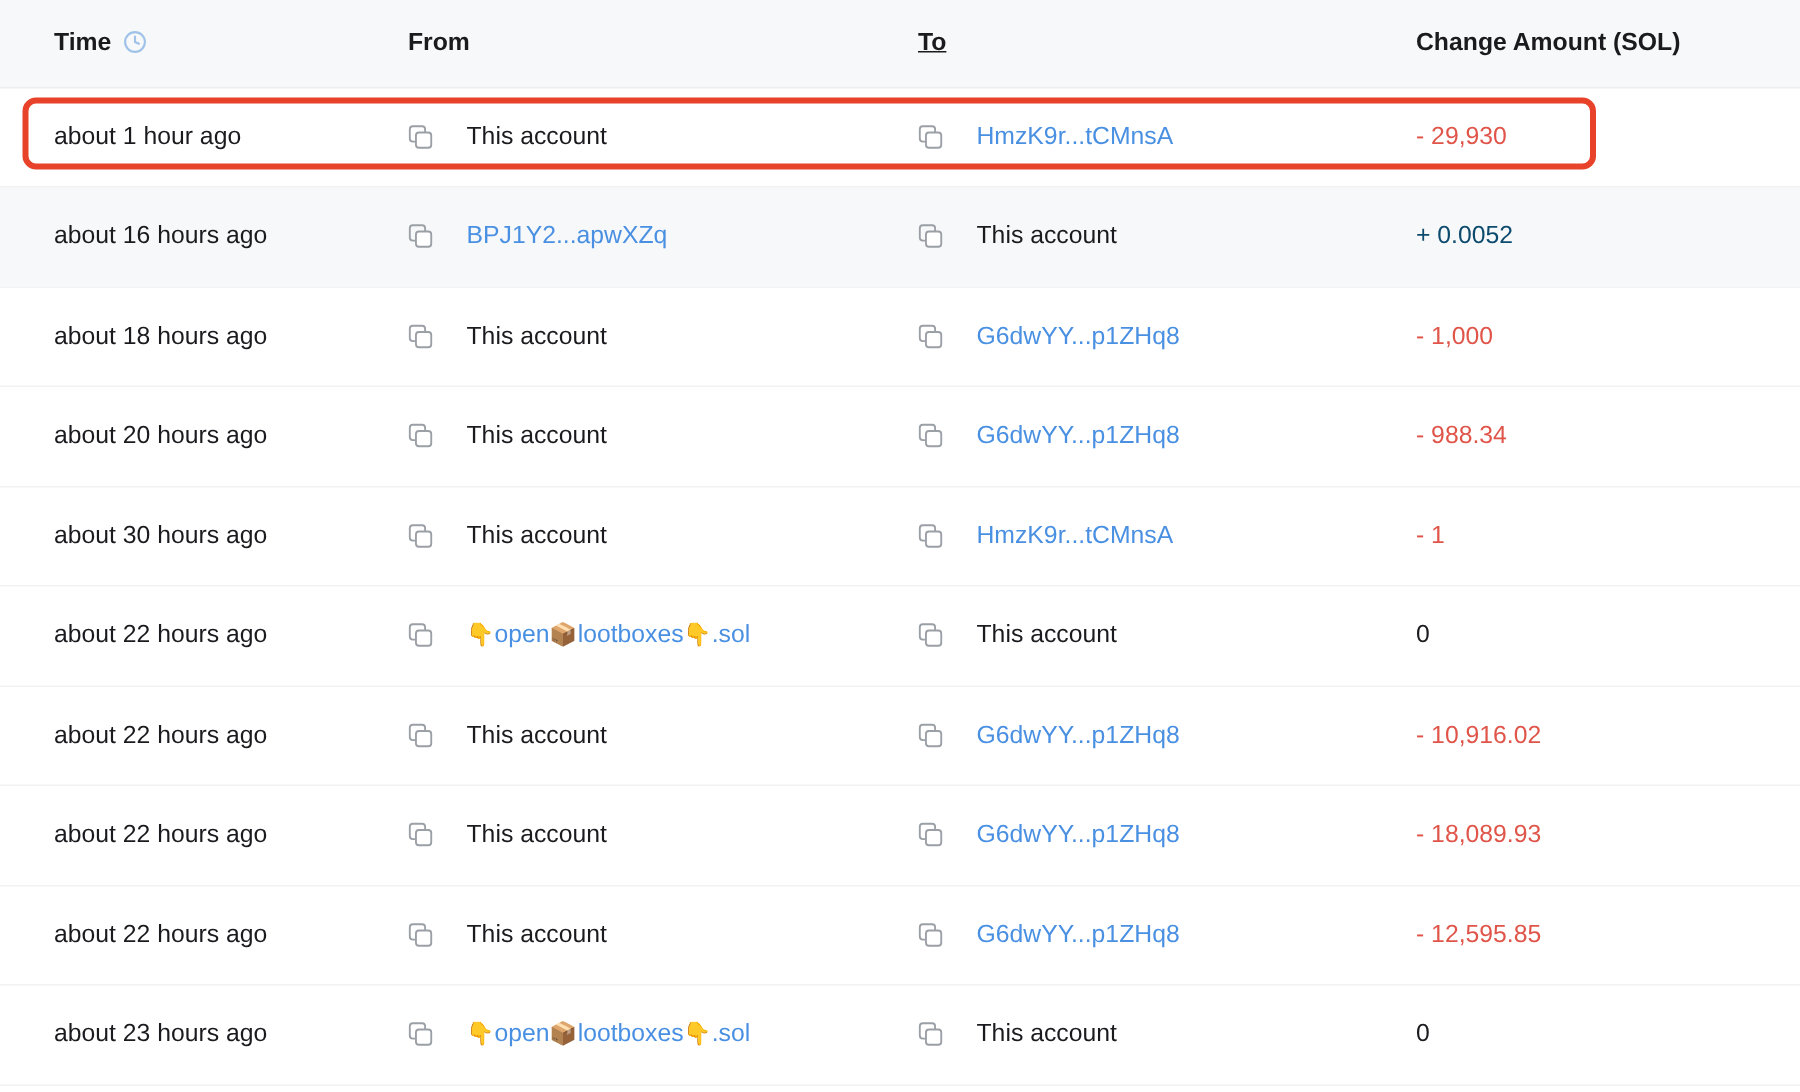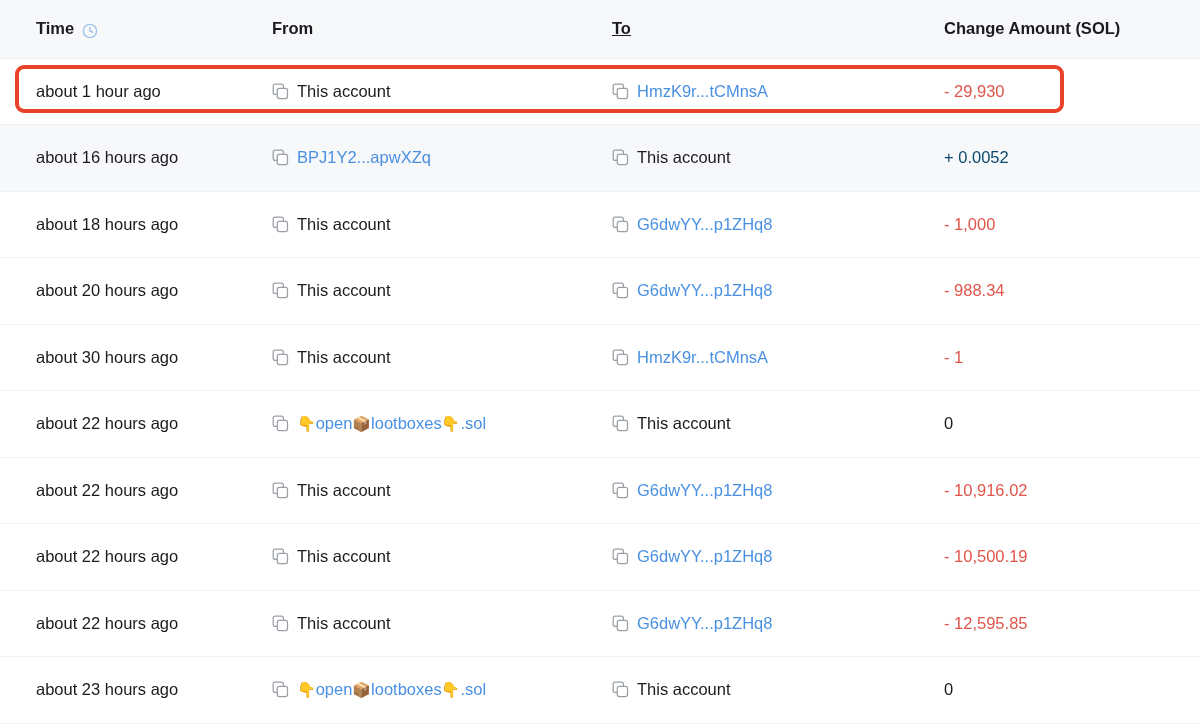--- a/index.html
+++ b/index.html
@@ -41,21 +41,21 @@
     border-bottom: 1px solid #ededf0;
   }
 
   th.col-time   { width: 236px; padding-left: 36px; }
   th.col-from   { width: 340px; padding-left: 0px; }
   th.col-to     { width: 332px; padding-left: 0px; text-decoration: underline; }
   th.col-amount { width: 292px; padding-left: 0px; }
 
   .th-inner {
     display: flex;
-    align-items: flex-end;
+    align-items: flex-start;
     gap: 8px;
   }
 
   .clock-icon {
     width: 16px;
     height: 16px;
     display: inline-block;
     flex: 0 0 auto;
     position: relative;
     top: 1px;
@@ -79,21 +79,21 @@
   }
 
   td.col-time   { padding-left: 36px; white-space: nowrap; }
   td.col-from,
   td.col-to     { padding-left: 0px; }
   td.col-amount { padding-left: 0px; white-space: nowrap; }
 
   .cell-flex {
     display: flex;
     align-items: center;
-    gap: 8px;
+    gap: 22px;
   }
 
   .copy-icon {
     width: 17px;
     height: 17px;
     flex: 0 0 auto;
     display: inline-block;
     position: relative;
     top: 0px;
   }
@@ -341,21 +341,21 @@
           </td>
           <td class="col-to">
             <span class="cell-flex">
               <span class="copy-icon"><svg width="17" height="17" viewBox="0 0 17 17" aria-hidden="true">
                   <rect x="1.2" y="1.2" width="10.2" height="10.2" rx="2" ry="2" fill="none" stroke="#9ba0a6" stroke-width="1.25"></rect>
                   <rect x="5.3" y="5.3" width="10.2" height="10.2" rx="2" ry="2" fill="#ffffff" stroke="#9ba0a6" stroke-width="1.25"></rect>
                 </svg></span>
               <span class="addr-link">G6dwYY...p1ZHq8</span>
             </span>
           </td>
-          <td class="col-amount"><span class="amt-neg">- 10,500.19</span></td>
+          <td class="col-amount"><span class="amt-neg">- 18,089.93</span></td>
         </tr>
         <tr>
           <td class="col-time"><span>about 22 hours ago</span></td>
           <td class="col-from">
             <span class="cell-flex">
               <span class="copy-icon"><svg width="17" height="17" viewBox="0 0 17 17" aria-hidden="true">
                   <rect x="1.2" y="1.2" width="10.2" height="10.2" rx="2" ry="2" fill="none" stroke="#9ba0a6" stroke-width="1.25"></rect>
                   <rect x="5.3" y="5.3" width="10.2" height="10.2" rx="2" ry="2" fill="#ffffff" stroke="#9ba0a6" stroke-width="1.25"></rect>
                 </svg></span>
               <span class="plain-account">This account</span>

